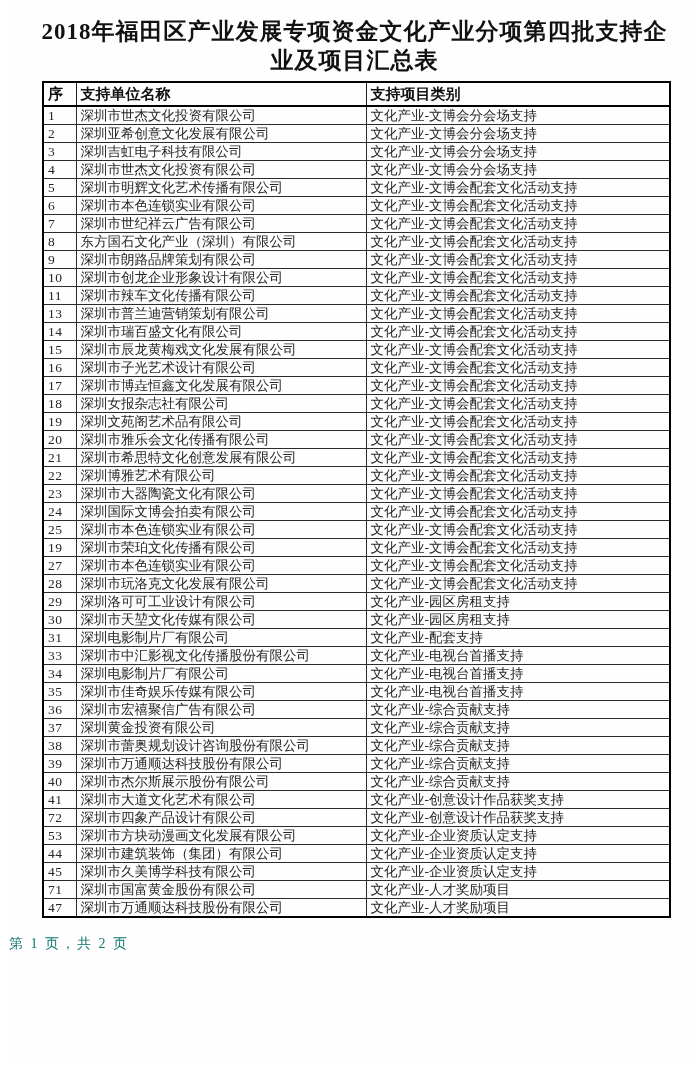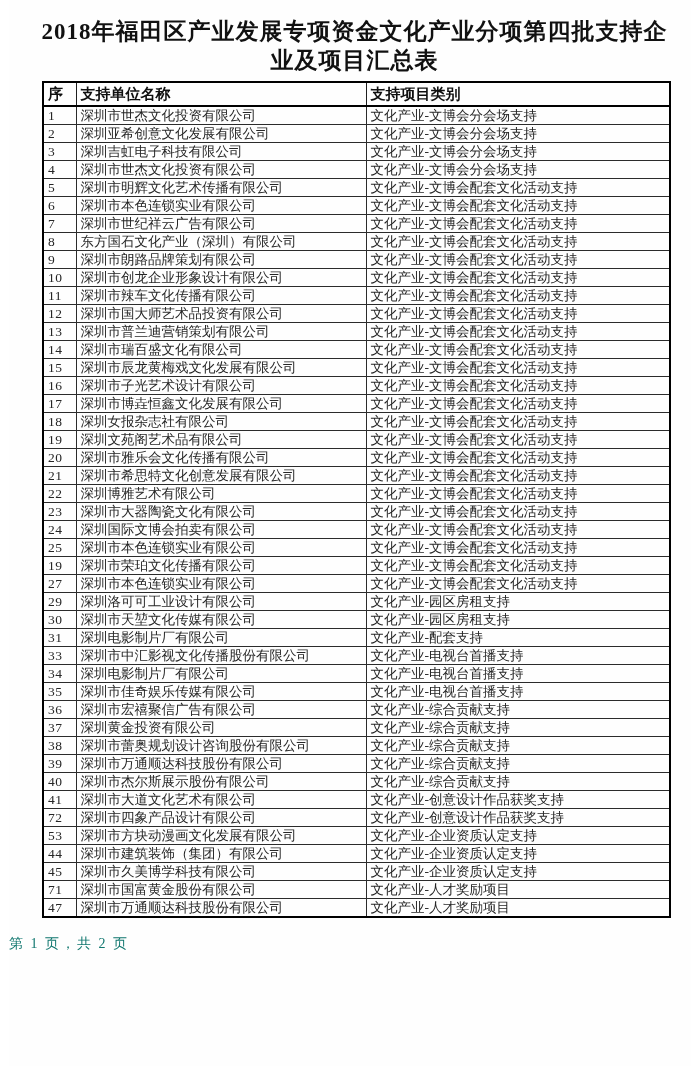--- a/index.html
+++ b/index.html
@@ -139,25 +139,20 @@
           <td class="no-cell">10</td>
           <td>深圳市创龙企业形象设计有限公司</td>
           <td>文化产业-文博会配套文化活动支持</td>
         </tr>
         <tr>
           <td class="no-cell">11</td>
           <td>深圳市辣车文化传播有限公司</td>
           <td>文化产业-文博会配套文化活动支持</td>
         </tr>
         <tr>
-          <td class="no-cell">12</td>
-          <td>深圳市国大师艺术品投资有限公司</td>
-          <td>文化产业-文博会配套文化活动支持</td>
-        </tr>
-        <tr>
           <td class="no-cell">13</td>
           <td>深圳市普兰迪营销策划有限公司</td>
           <td>文化产业-文博会配套文化活动支持</td>
         </tr>
         <tr>
           <td class="no-cell">14</td>
           <td>深圳市瑞百盛文化有限公司</td>
           <td>文化产业-文博会配套文化活动支持</td>
         </tr>
         <tr>
@@ -216,20 +211,25 @@
           <td>文化产业-文博会配套文化活动支持</td>
         </tr>
         <tr>
           <td class="no-cell">19</td>
           <td>深圳市荣珀文化传播有限公司</td>
           <td>文化产业-文博会配套文化活动支持</td>
         </tr>
         <tr>
           <td class="no-cell">27</td>
           <td>深圳市本色连锁实业有限公司</td>
+          <td>文化产业-文博会配套文化活动支持</td>
+        </tr>
+        <tr>
+          <td class="no-cell">28</td>
+          <td>深圳市玩洛克文化发展有限公司</td>
           <td>文化产业-文博会配套文化活动支持</td>
         </tr>
         <tr>
           <td class="no-cell">29</td>
           <td>深圳洛可可工业设计有限公司</td>
           <td>文化产业-园区房租支持</td>
         </tr>
         <tr>
           <td class="no-cell">30</td>
           <td>深圳市天堃文化传媒有限公司</td>

